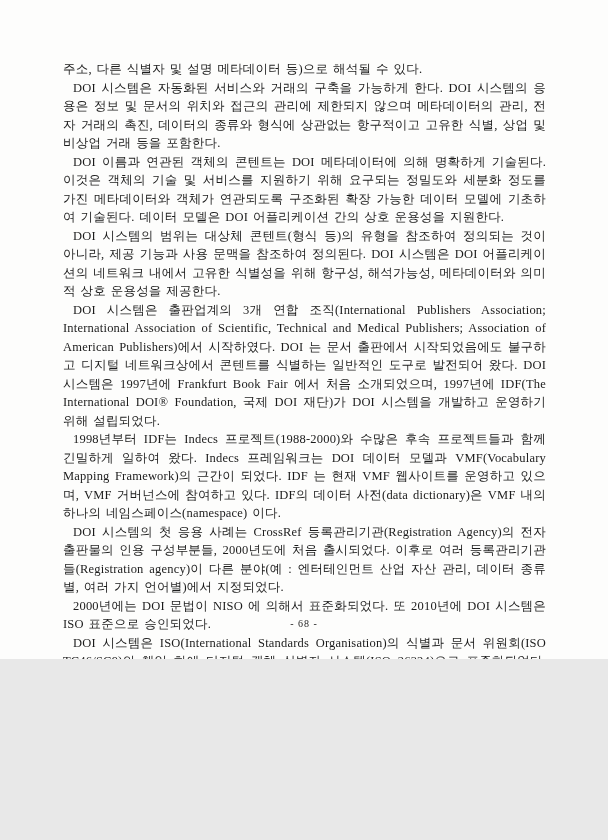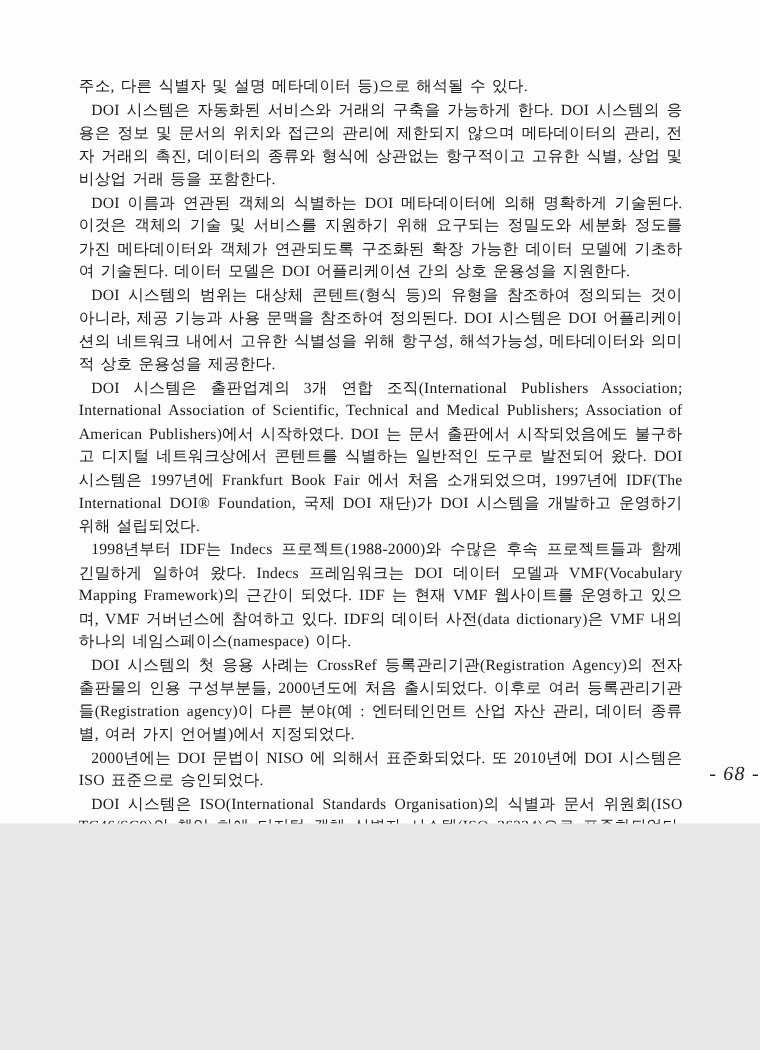--- a/index.html
+++ b/index.html
@@ -28,35 +28,34 @@
     letter-spacing: 0.2px;
   }
   .content p.indent {
     text-indent: 10px;
   }
   .footer {
     position: absolute;
     left: 0;
     bottom: 30px;
     width: 100%;
-    text-align: right;
-    font-size: 16px;
+    text-align: center;
+    font-size: 10px;
     letter-spacing: 1px;
     color: #222222;
-    font-style: italic;
   }
 </style>
 </head>
 <body>
 
 <div class="page">
   <div class="content">
     <p>주소, 다른 식별자 및 설명 메타데이터 등)으로 해석될 수 있다.</p>
     <p class="indent">DOI 시스템은 자동화된 서비스와 거래의 구축을 가능하게 한다. DOI 시스템의 응용은 정보 및 문서의 위치와 접근의 관리에 제한되지 않으며 메타데이터의 관리, 전자 거래의 촉진, 데이터의 종류와 형식에 상관없는 항구적이고 고유한 식별, 상업 및 비상업 거래 등을 포함한다.</p>
-    <p class="indent">DOI 이름과 연관된 객체의 식별하는 DOI 메타데이터에 의해 명확하게 기술된다. 이것은 객체의 기술 및 서비스를 지원하기 위해 요구되는 정밀도와 세분화 정도를 가진 메타데이터와 객체가 연관되도록 구조화된 확장 가능한 데이터 모델에 기초하여 기술된다. 데이터 모델은 DOI 어플리케이션 간의 상호 운용성을 지원한다.</p>
+    <p class="indent">DOI 이름과 연관된 객체의 콘텐트는 DOI 메타데이터에 의해 명확하게 기술된다. 이것은 객체의 기술 및 서비스를 지원하기 위해 요구되는 정밀도와 세분화 정도를 가진 메타데이터와 객체가 연관되도록 구조화된 확장 가능한 데이터 모델에 기초하여 기술된다. 데이터 모델은 DOI 어플리케이션 간의 상호 운용성을 지원한다.</p>
     <p class="indent">DOI 시스템의 범위는 대상체 콘텐트(형식 등)의 유형을 참조하여 정의되는 것이 아니라, 제공 기능과 사용 문맥을 참조하여 정의된다. DOI 시스템은 DOI 어플리케이션의 네트워크 내에서 고유한 식별성을 위해 항구성, 해석가능성, 메타데이터와 의미적 상호 운용성을 제공한다.</p>
     <p class="indent">DOI 시스템은 출판업계의 3개 연합 조직(International Publishers Association; International Association of Scientific, Technical and Medical Publishers; Association of American Publishers)에서 시작하였다. DOI 는 문서 출판에서 시작되었음에도 불구하고 디지털 네트워크상에서 콘텐트를 식별하는 일반적인 도구로 발전되어 왔다. DOI 시스템은 1997년에 Frankfurt Book Fair 에서 처음 소개되었으며, 1997년에 IDF(The International DOI® Foundation, 국제 DOI 재단)가 DOI 시스템을 개발하고 운영하기 위해 설립되었다.</p>
     <p class="indent">1998년부터 IDF는 Indecs 프로젝트(1988-2000)와 수많은 후속 프로젝트들과 함께 긴밀하게 일하여 왔다. Indecs 프레임워크는 DOI 데이터 모델과 VMF(Vocabulary Mapping Framework)의 근간이 되었다. IDF 는 현재 VMF 웹사이트를 운영하고 있으며, VMF 거버넌스에 참여하고 있다. IDF의 데이터 사전(data dictionary)은 VMF 내의 하나의 네임스페이스(namespace) 이다.</p>
     <p class="indent">DOI 시스템의 첫 응용 사례는 CrossRef 등록관리기관(Registration Agency)의 전자 출판물의 인용 구성부분들, 2000년도에 처음 출시되었다. 이후로 여러 등록관리기관들(Registration agency)이 다른 분야(예 : 엔터테인먼트 산업 자산 관리, 데이터 종류별, 여러 가지 언어별)에서 지정되었다.</p>
     <p class="indent">2000년에는 DOI 문법이 NISO 에 의해서 표준화되었다. 또 2010년에 DOI 시스템은 ISO 표준으로 승인되었다.</p>
     <p class="indent">DOI 시스템은 ISO(International Standards Organisation)의 식별과 문서 위원회(ISO TC46/SC9)의 책임 하에 디지털 객체 식별자 시스템(ISO 26324)으로 표준화되었다. 이 표준은 2010년 11월에 승인되었고, 2012년 5월에 발표되었다. 이 국제 표준은 DOI 시스템의 문법(syntax), 설명(description)과 해석 기능 구성부분들(resolution functional components), 그리고 DOI 이름에 대한 생성(creation), 등록(registration), 관리(administration)의 일반적 원</p>
   </div>
   <div class="footer">- 68 -</div>
 </div>
 

